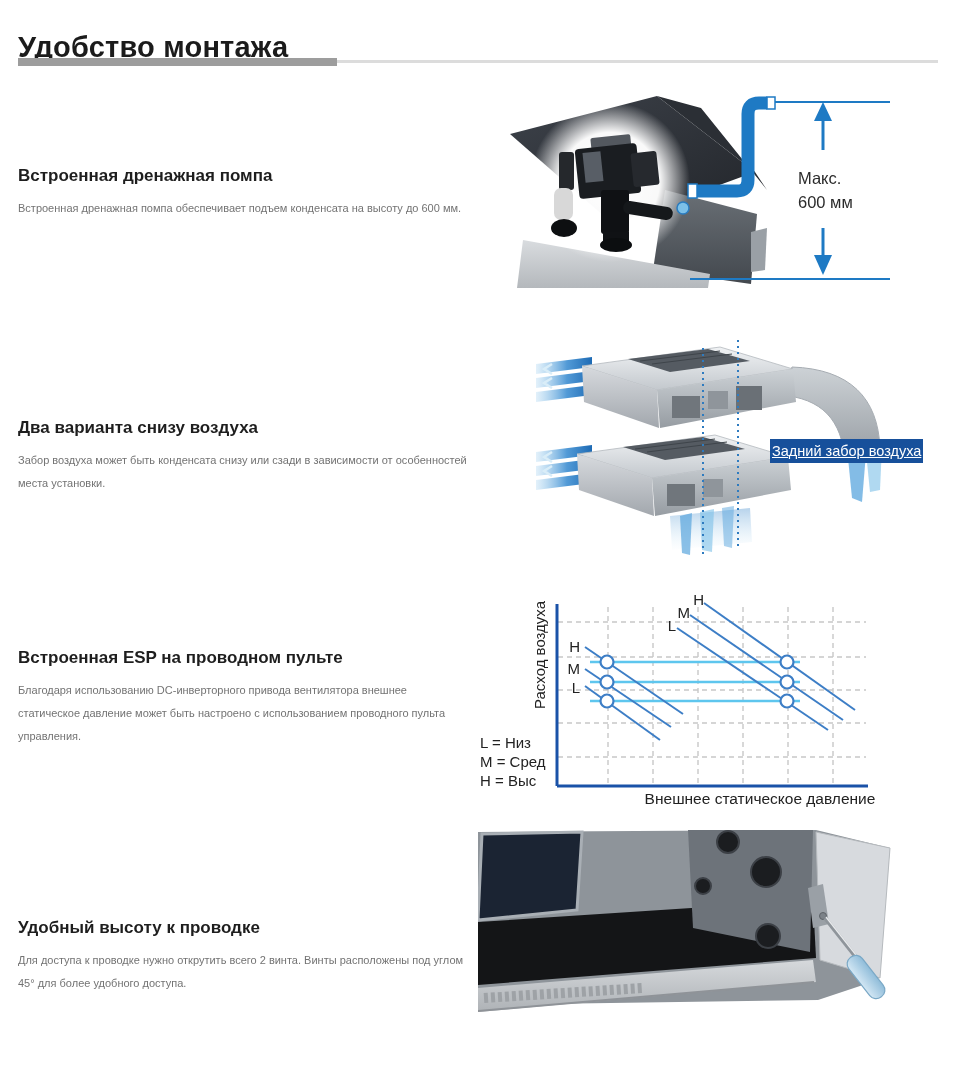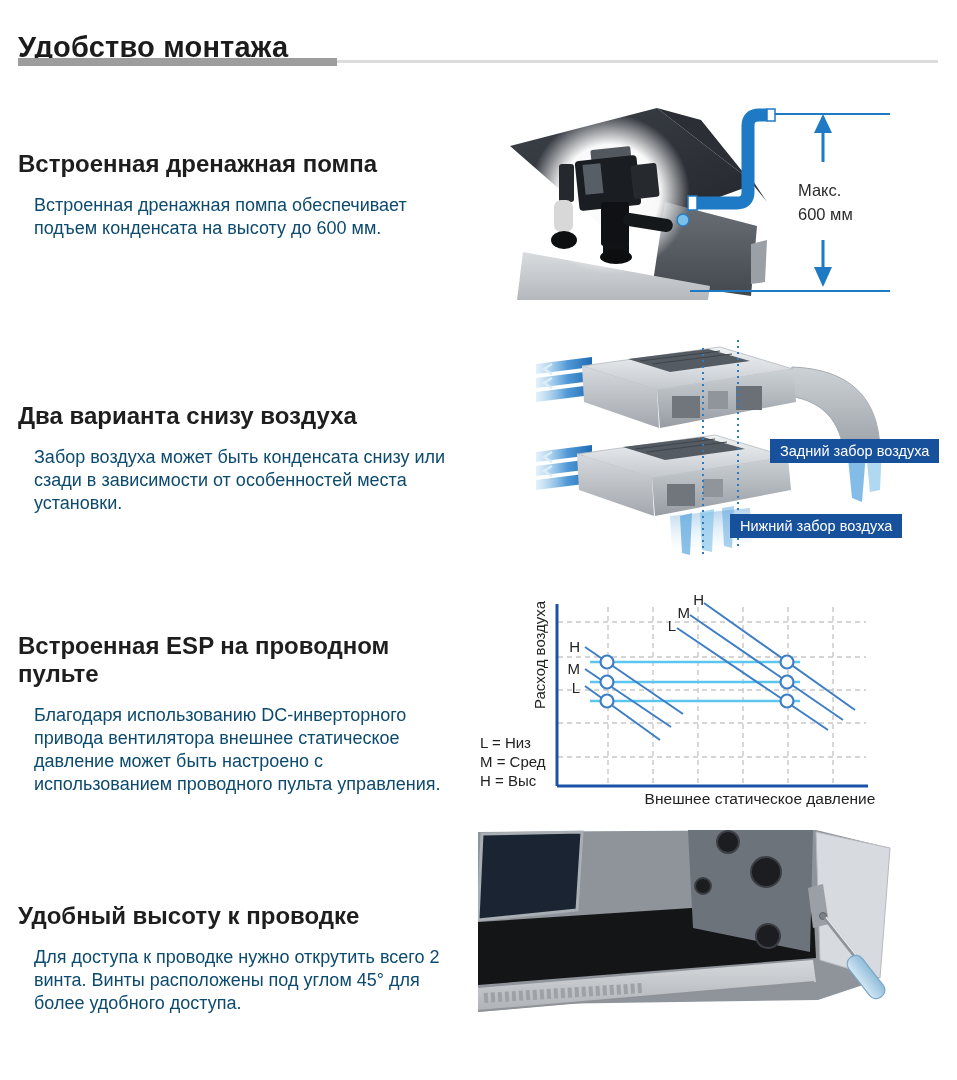--- a/index.html
+++ b/index.html
@@ -4,45 +4,45 @@
 <style>
   html,body{margin:0;padding:0;background:#ffffff;}
   body{font-family:"Liberation Sans","DejaVu Sans",sans-serif;}
   .page{position:relative;width:957px;height:1018px;background:#ffffff;overflow:hidden;}
 
   .page-title{position:absolute;left:18px;top:12px;font-size:29px;font-weight:700;color:#1b1b1b;letter-spacing:.2px;}
   .rule-dark{position:absolute;left:18px;top:58px;width:319px;height:8px;background:#9d9d9d;}
   .rule-light{position:absolute;left:337px;top:60px;width:601px;height:3px;background:#dcdcdc;}
 
   .section-text{position:absolute;left:18px;width:450px;}
-  .section-heading{margin:0 0 11px 0;font-size:24px;font-weight:600;color:#1e1e1e;}
-  .section-body{margin:16px;font-size:18px;line-height:23px;color:#0c4a6e;}
+  .section-heading{margin:16px 0 11px 0;font-size:17px;font-weight:600;color:#1e1e1e;}
+  .section-body{margin:0;font-size:11px;line-height:23px;color:#737373;}
 
   .figure{position:absolute;}
   .figure svg{display:block;}
 
-  .badge{position:absolute;background:#17509B;color:#ffffff;font-size:14.5px;line-height:24px;height:24px;padding:0 10px;white-space:nowrap;}
+  .badge{position:absolute;background:#17509B;color:#ffffff;font-size:14.5px;line-height:24px;height:24px;padding:0 2px;white-space:nowrap;text-decoration:underline;}
 
   .chart-text{font-family:"Liberation Sans","DejaVu Sans",sans-serif;}
 </style>
 </head>
 <body>
 
 <div class="page">
 
   <h1 class="page-title">Удобство монтажа</h1>
   <div class="rule-dark"></div>
   <div class="rule-light"></div>
 
   <div class="section-text" style="top:150px;">
     <h2 class="section-heading">Встроенная дренажная помпа</h2>
     <p class="section-body">Встроенная дренажная помпа обеспечивает подъем конденсата на высоту до 600 мм.</p>
   </div>
 
-  <div class="figure" style="left:505px;top:104px;">
+  <div class="figure" style="left:505px;top:92px;">
     <svg width="385" height="196" viewBox="0 0 385 196">
       <defs>
         <radialGradient id="glow" cx="50%" cy="50%" r="50%">
           <stop offset="0%" stop-color="#ffffff"></stop>
           <stop offset="62%" stop-color="#ffffff" stop-opacity="0.97"></stop>
           <stop offset="100%" stop-color="#ffffff" stop-opacity="0"></stop>
         </radialGradient>
         <linearGradient id="darkPanel" x1="0" y1="0" x2="1" y2="1">
           <stop offset="0%" stop-color="#3d424a"></stop>
           <stop offset="100%" stop-color="#22252a"></stop>
@@ -178,21 +178,20 @@
         <polygon points="170,172 184,169 182,212 172,210" fill="#7cc0e8" opacity="0.6"></polygon>
         <polygon points="192,168 204,166 202,208 194,206" fill="#5aa5dd" opacity="0.5"></polygon>
       </g>
 
       <line x1="173" y1="8" x2="173" y2="218" stroke="#2e7bc0" stroke-width="2" stroke-dasharray="2 4"></line>
       <line x1="208" y1="0" x2="208" y2="206" stroke="#2e7bc0" stroke-width="2" stroke-dasharray="2 4"></line>
     </svg>
   </div>
 
   <div class="badge" style="left:770px;top:439px;">Задний забор воздуха</div>
-  <div class="badge" style="left:730px;top:514px;">Нижний забор воздуха</div>
 
   <div class="section-text" style="top:632px;">
     <h2 class="section-heading">Встроенная ESP на проводном пульте</h2>
     <p class="section-body">Благодаря использованию DC-инверторного привода вентилятора внешнее статическое давление может быть настроено с использованием проводного пульта управления.</p>
   </div>
 
   <div class="figure" style="left:478px;top:583px;">
     <svg width="404" height="228" viewBox="0 0 404 228">
 
       <g stroke="#c8c8c8" stroke-width="1.4" stroke-dasharray="5 4">

